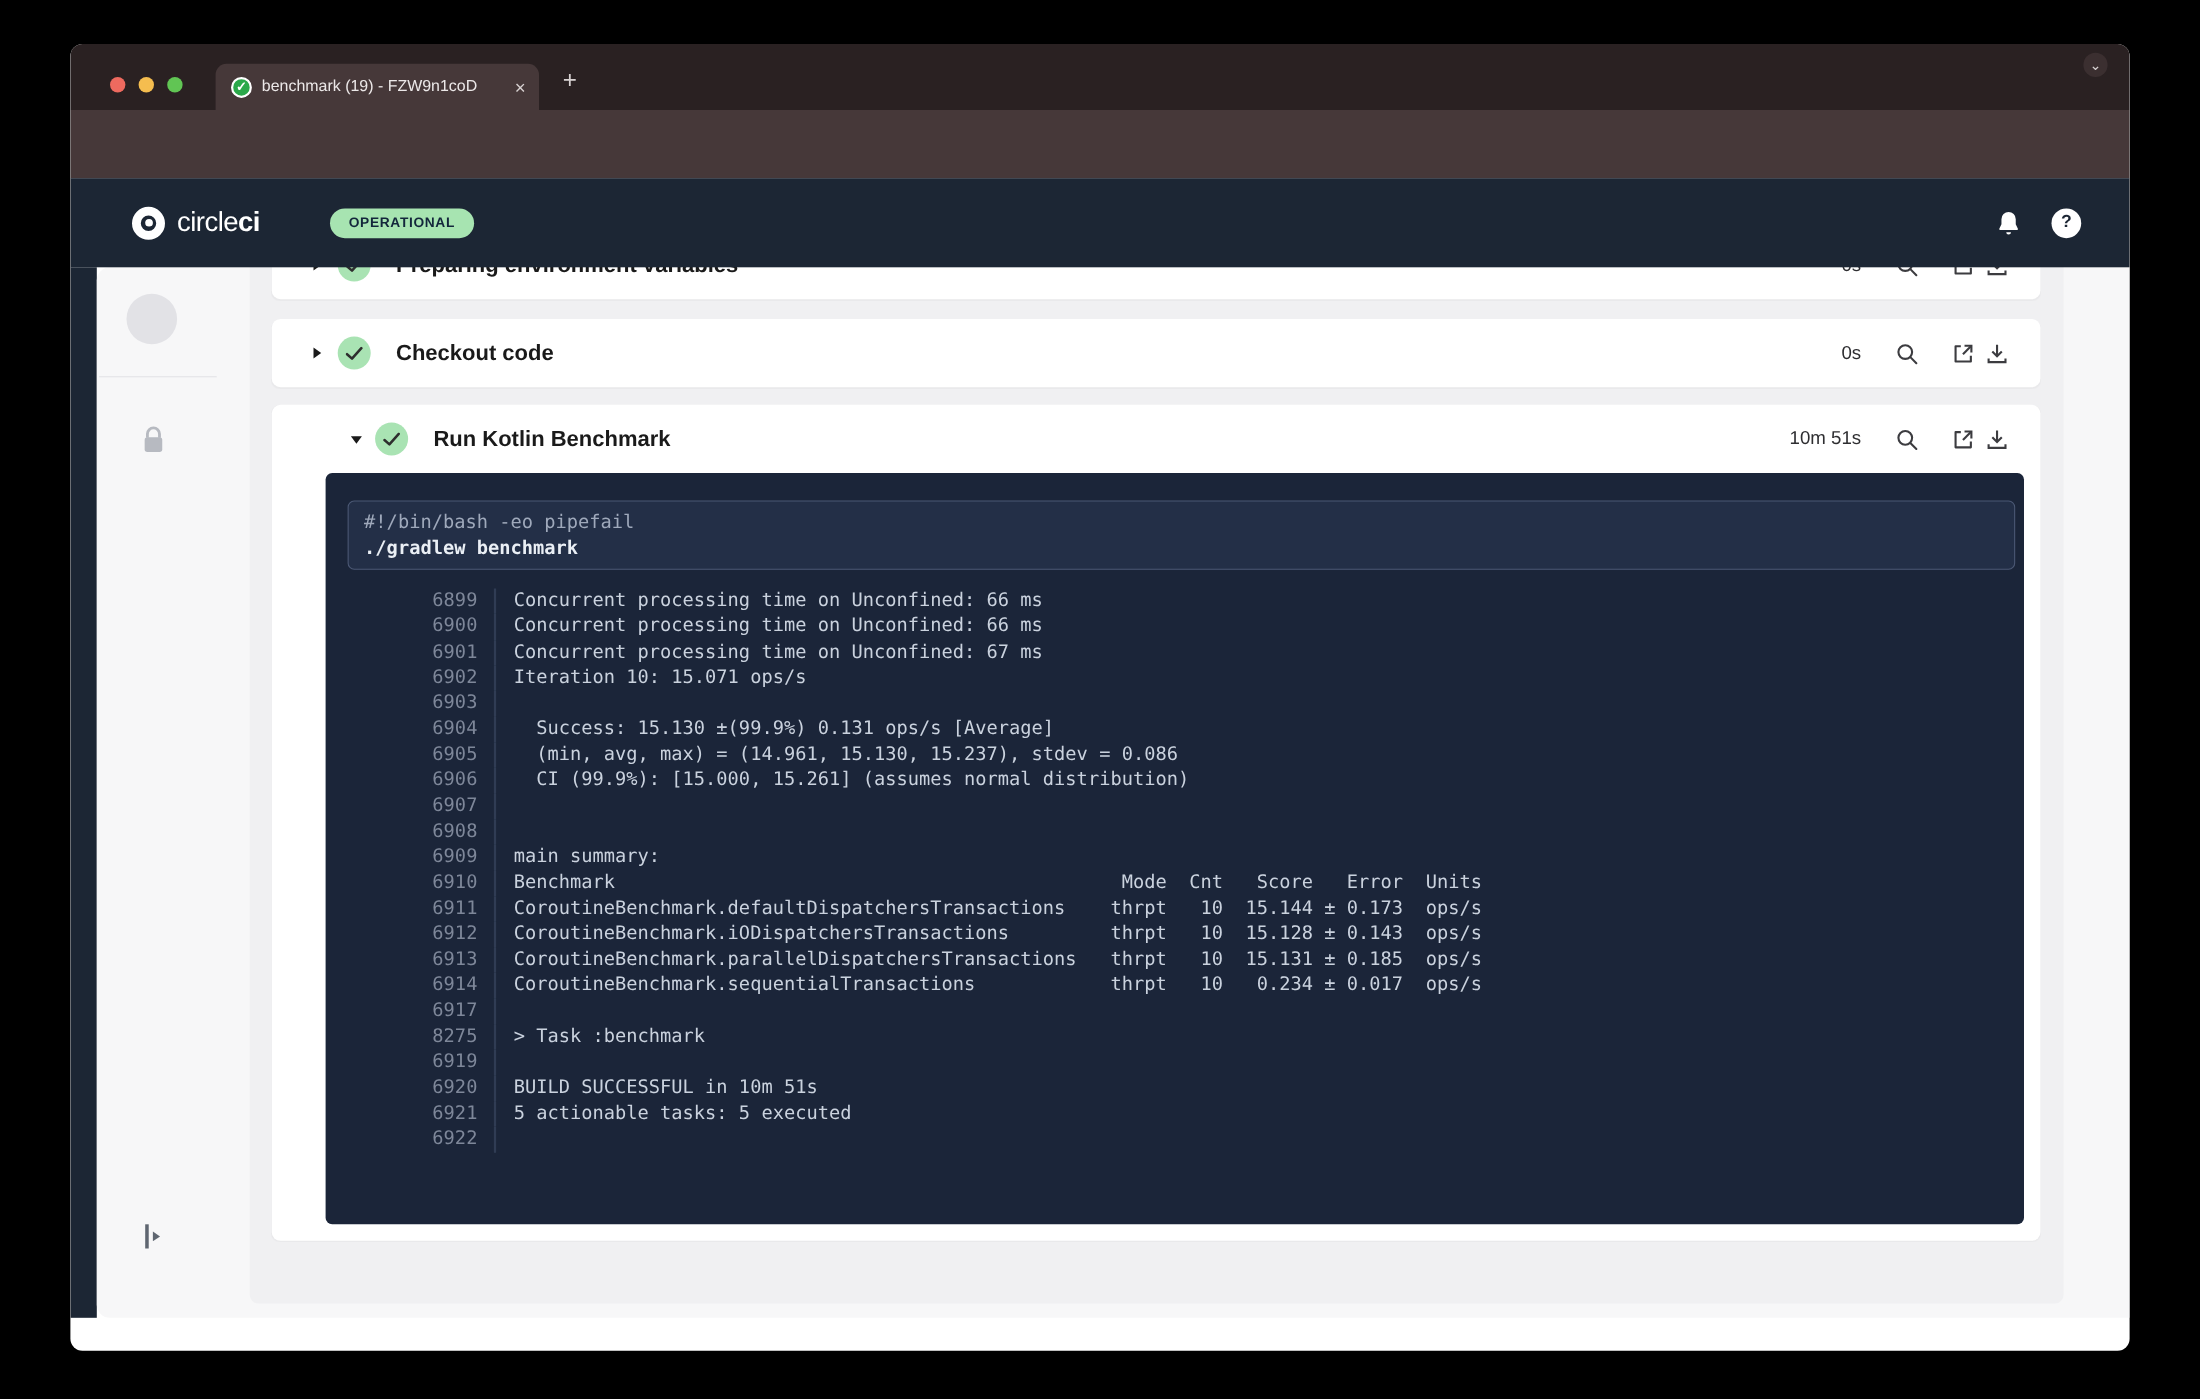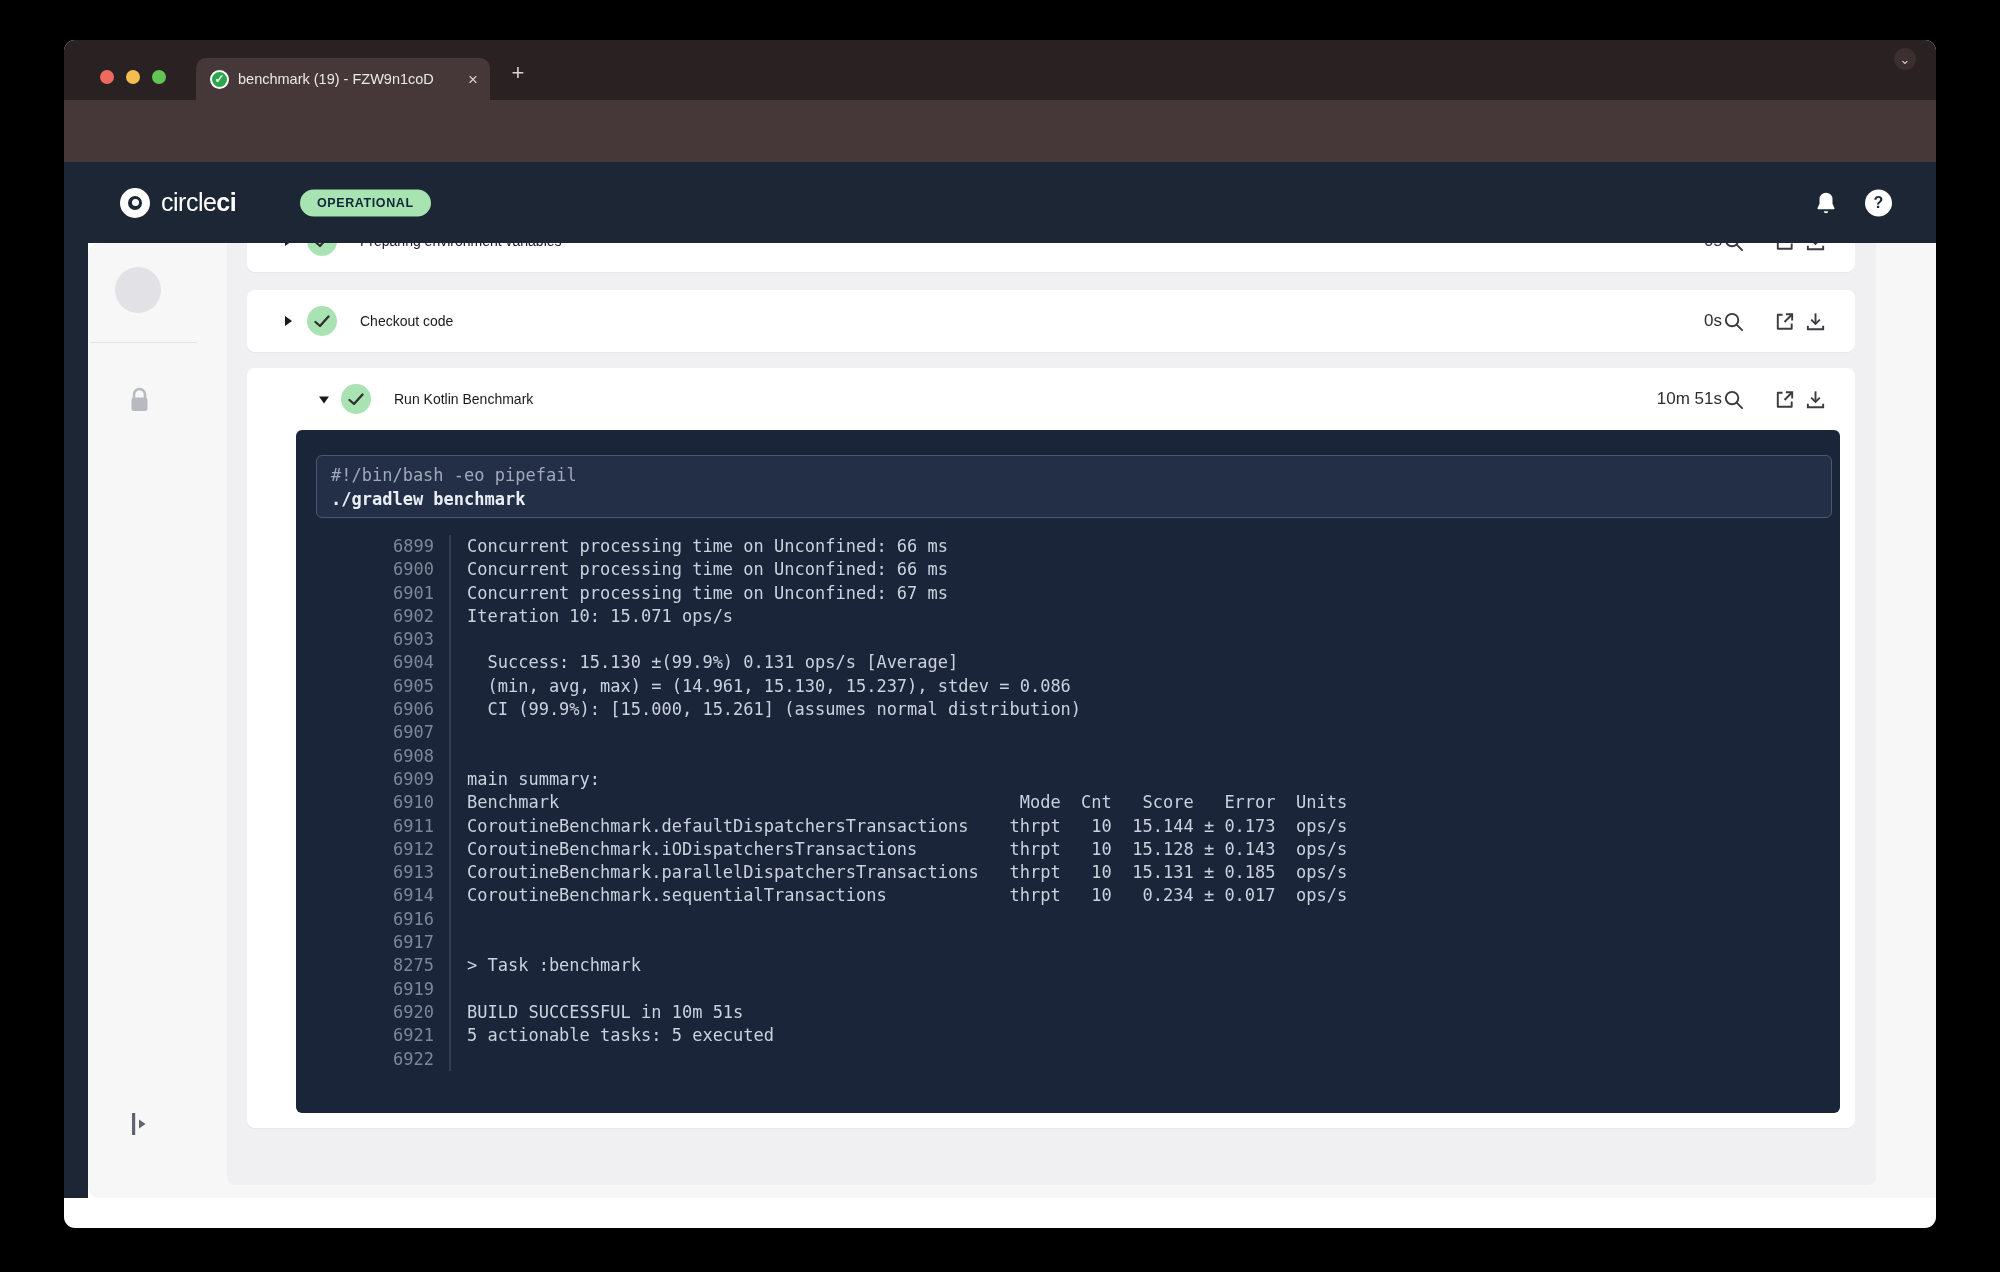--- a/index.html
+++ b/index.html
@@ -65,22 +65,22 @@
   .steprow{position:absolute;left:183px;width:1608px;height:62px;background:#fff;border-radius:8px;
            display:flex;align-items:center;padding:0 28px 0 36px;z-index:4;box-shadow:0 1px 1px rgba(0,0,0,.03);}
   .row-partial{top:170px;}
   .row-checkout{top:250px;}
   .runblock{position:absolute;left:183px;top:328px;width:1608px;background:#fff;border-radius:8px;
             padding-bottom:15px;z-index:4;box-shadow:0 1px 1px rgba(0,0,0,.03);padding-left:34px;}
   .runheader{height:62px;display:flex;align-items:center;padding:0 28px 0 36px;}
   .caret{width:14px;flex:0 0 auto;display:flex;}
   .statuscircle{width:30px;height:30px;border-radius:50%;background:#A9E3B3;color:#2e2e2e;
                 margin-left:10px;flex:0 0 auto;display:flex;align-items:center;justify-content:center;}
-  .steptitle{font-size:14px;font-weight:400;color:#1a1a1a;margin-left:23px;flex:1;white-space:nowrap;}
-  .duration{font-size:17px;color:#2e2e31;}
+  .steptitle{font-size:20px;font-weight:700;color:#1a1a1a;margin-left:23px;flex:1;white-space:nowrap;}
+  .duration{font-size:17px;color:#2e2e31;margin-right:30px;}
   .acticon{flex:0 0 auto;display:flex;color:#3c3c40;}
   .gap28{margin-right:28px;} .gap8{margin-right:8px;}
 
   
   .terminal{margin:0 15px;height:683px;background:#1B2539;border-radius:6px;overflow:hidden;
             font-family:"DejaVu Sans Mono",monospace;}
   .cmdbox{margin:25px 8px 0 20px;height:63px;background:#232F47;border:1px solid #4B5874;border-radius:6px;
           padding:7px 0 0 14px;font-size:17px;line-height:24px;}
   .cmd1{color:#9FA9BB;white-space:pre;}
   .cmd2{color:#EAEFF5;font-weight:bold;white-space:pre;}
@@ -347,24 +347,20 @@
             </div>
             <div class="logline">
               <span class="ln">6913</span>
               <span class="lt">CoroutineBenchmark.parallelDispatchersTransactions   thrpt   10  15.131 ± 0.185  ops/s</span>
             </div>
             <div class="logline">
               <span class="ln">6914</span>
               <span class="lt">CoroutineBenchmark.sequentialTransactions            thrpt   10   0.234 ± 0.017  ops/s</span>
             </div>
             <div class="logline">
-              <span class="ln">6916</span>
-              <span class="lt"></span>
-            </div>
-            <div class="logline">
               <span class="ln">6917</span>
               <span class="lt"></span>
             </div>
             <div class="logline">
               <span class="ln">8275</span>
               <span class="lt">&gt; Task :benchmark</span>
             </div>
             <div class="logline">
               <span class="ln">6919</span>
               <span class="lt"></span>

